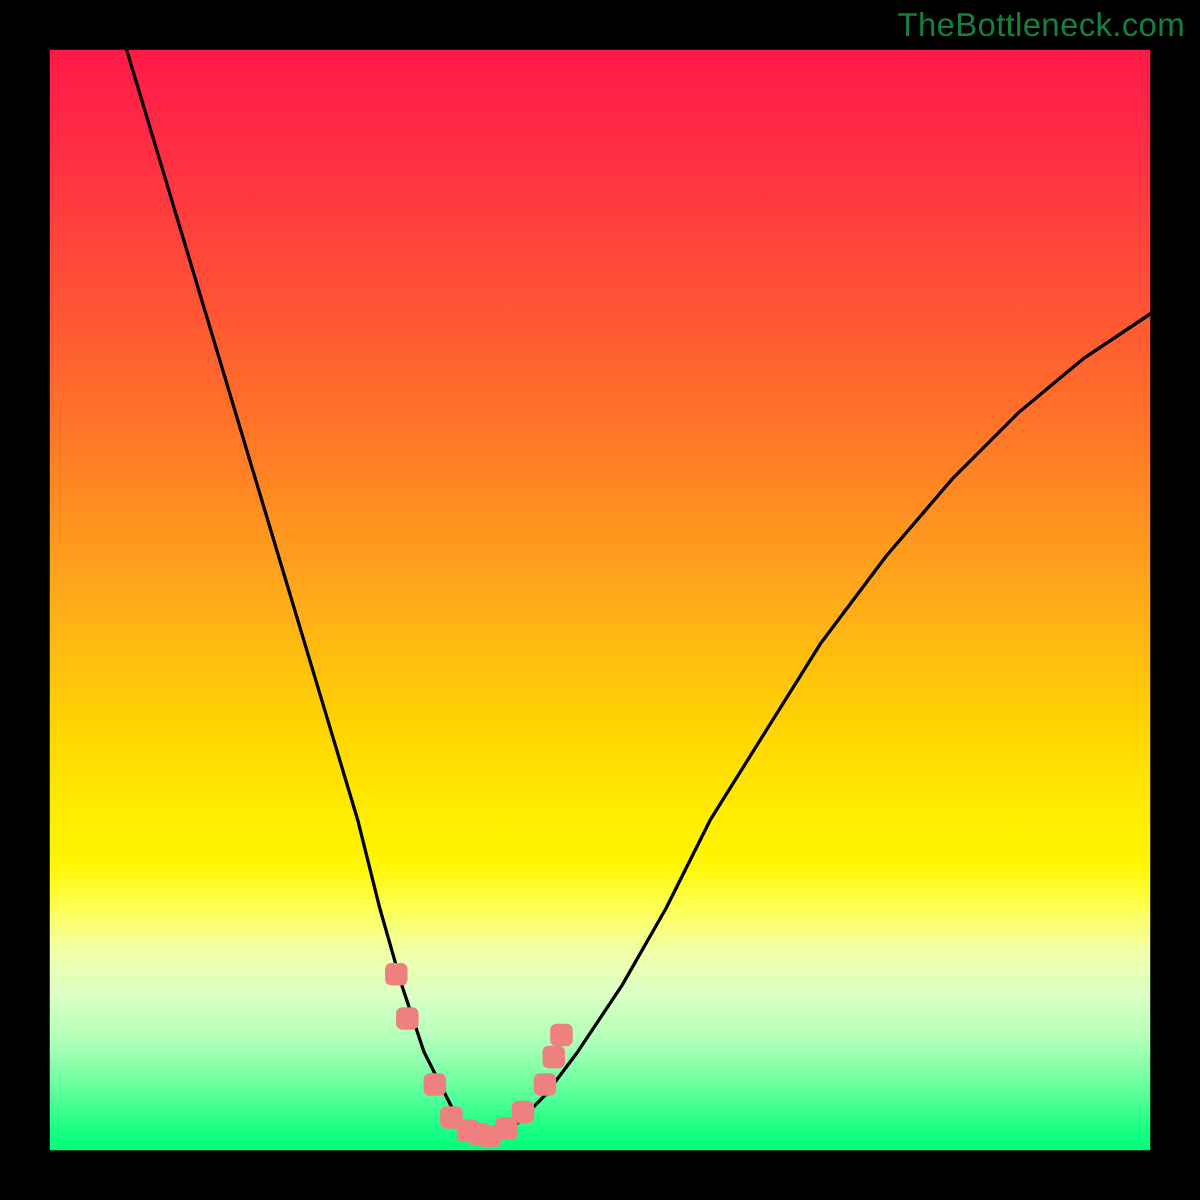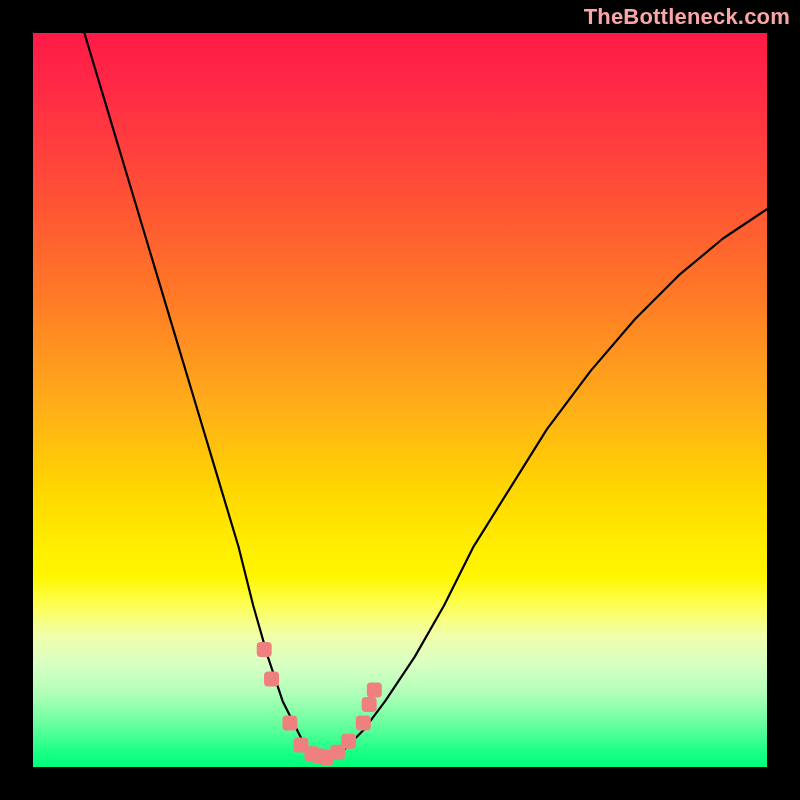--- a/index.html
+++ b/index.html
@@ -16,23 +16,23 @@
     left: 0;
     top: 0;
     width: 800px;
     height: 800px;
     background: #000;
   }
   .watermark {
     position: absolute;
     top: 4px;
     right: 10px;
-    color: #fca5a5;
+    color: #15803d;
     font-size: 22px;
-    font-weight: 700;
+    font-weight: 400;
     letter-spacing: 0.2px;
     z-index: 50;
   }
   .plot-area {
     position: absolute;
     left: 33px;
     top: 33px;
     width: 734px;
     height: 734px;
     overflow: hidden;

